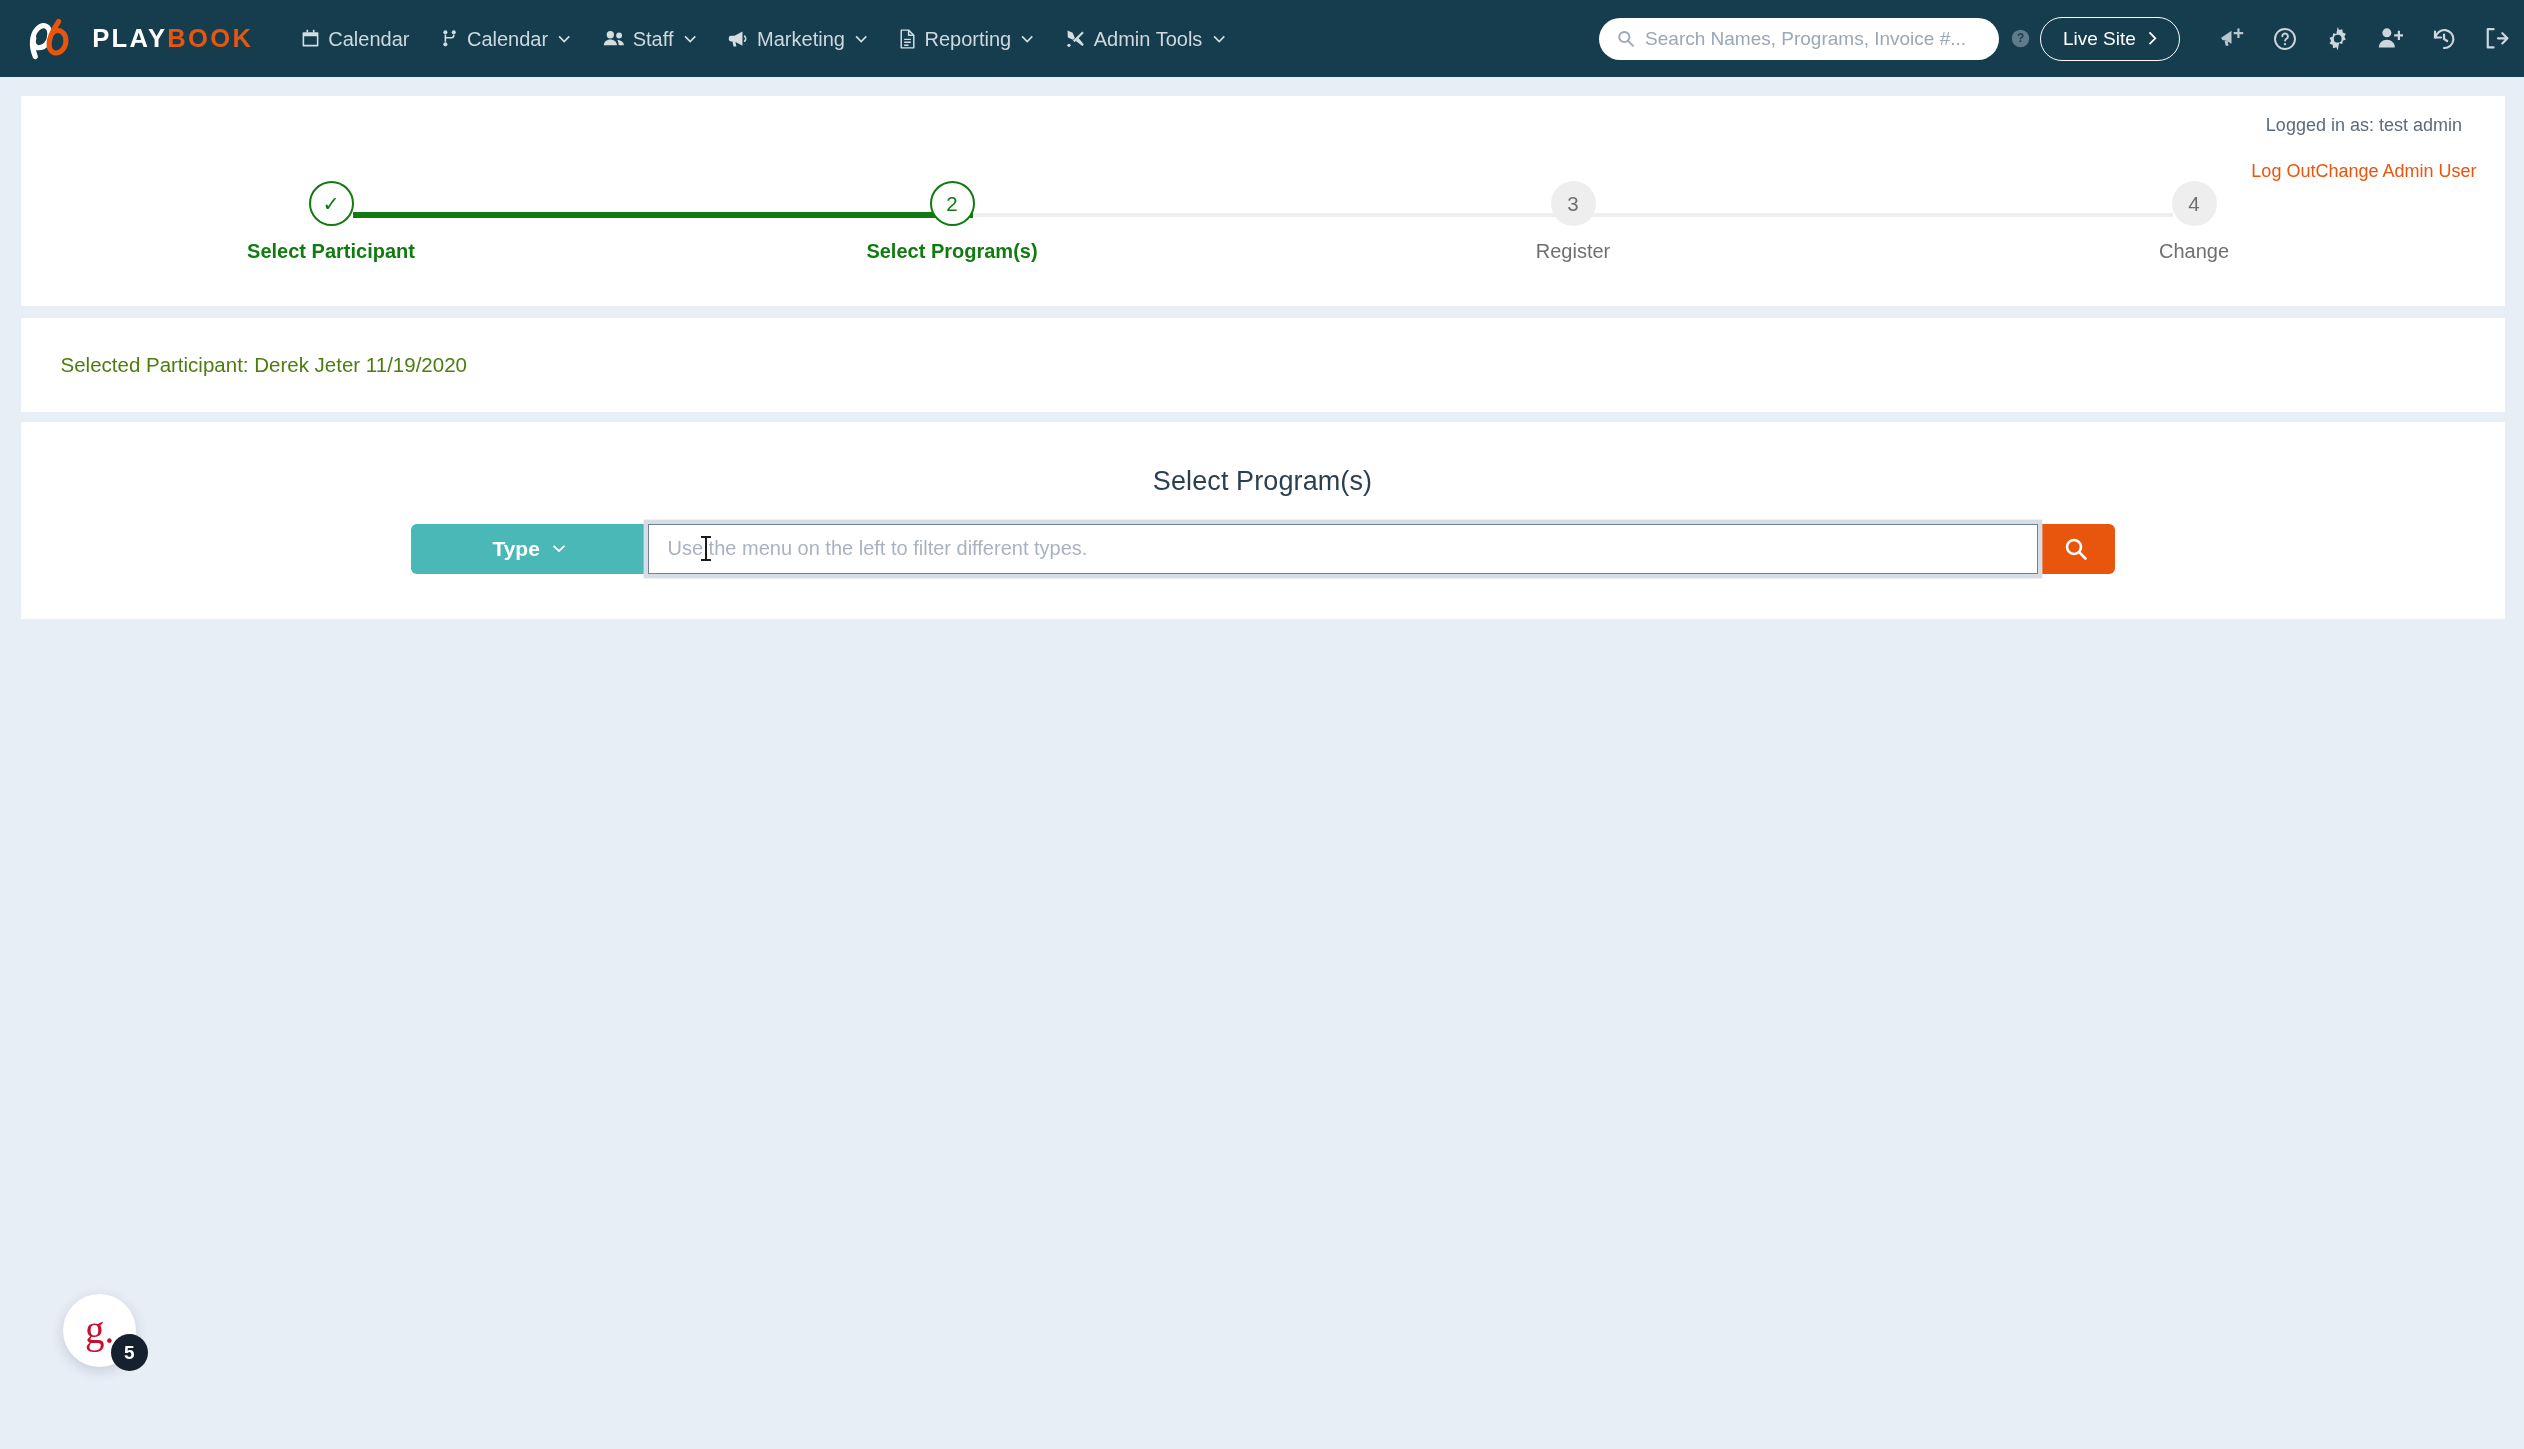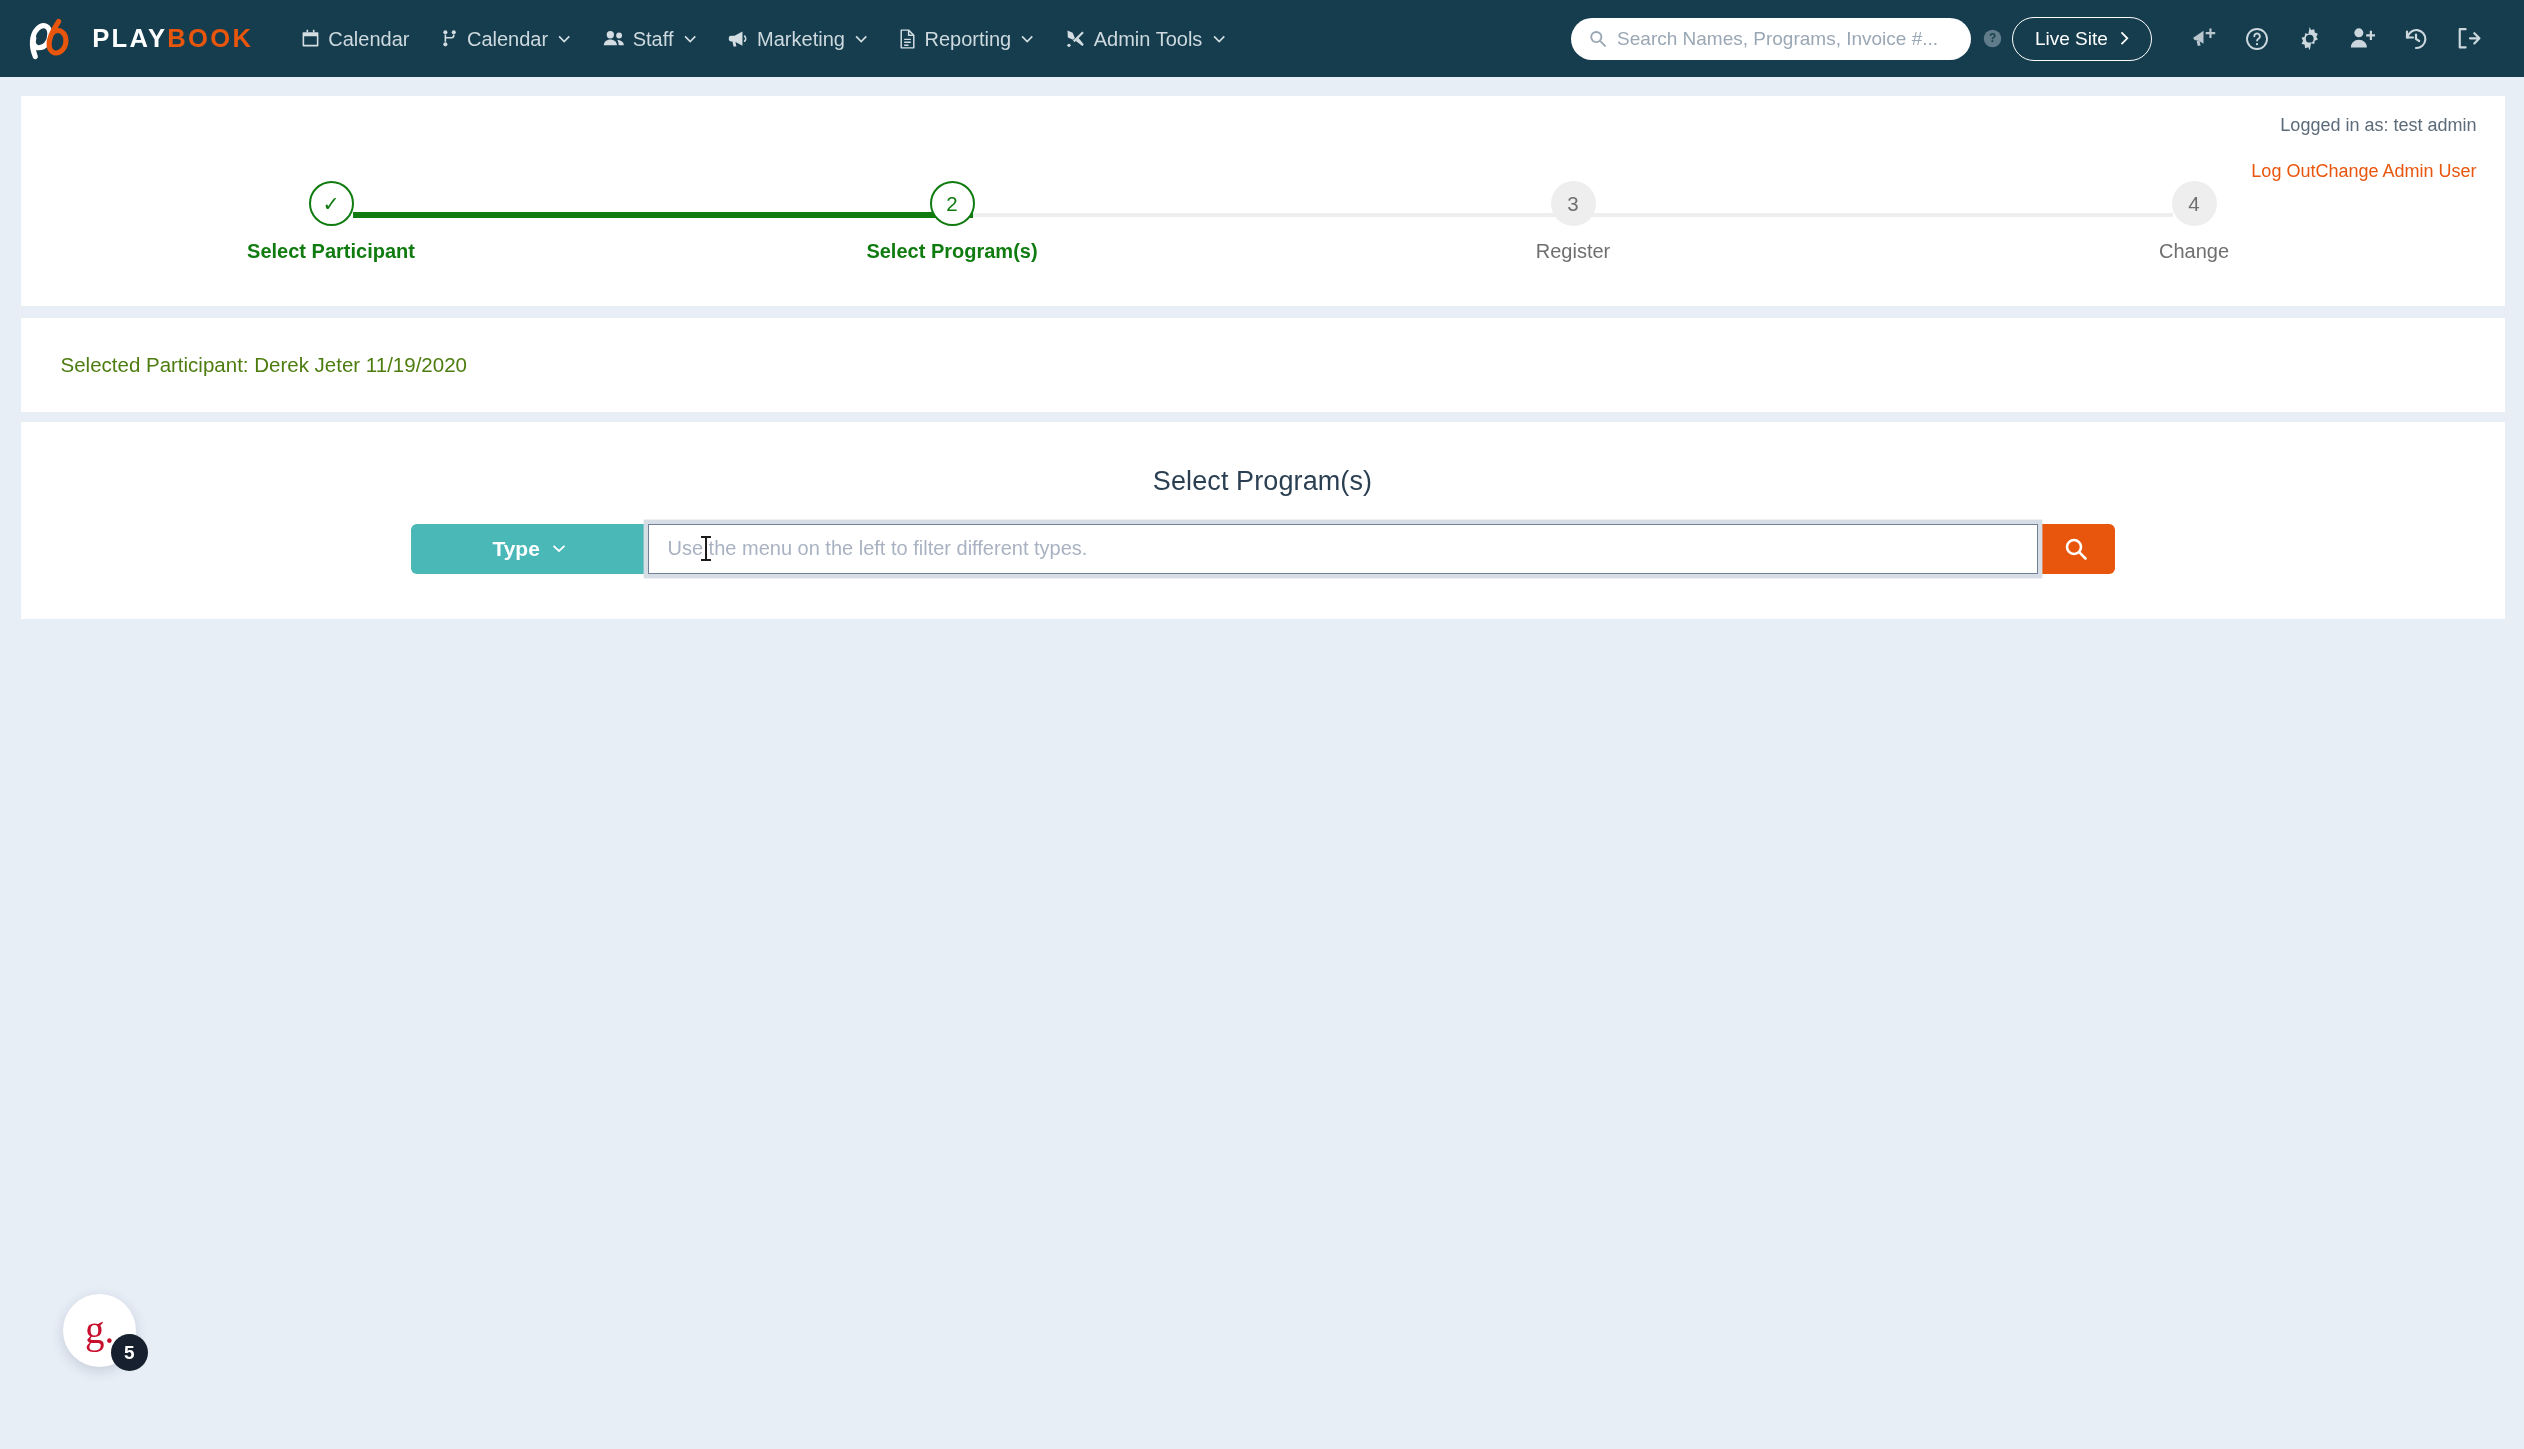--- a/index.html
+++ b/index.html
@@ -11,21 +11,21 @@
     font-family: "Liberation Sans", sans-serif;
     overflow: hidden;
   }
 
   
   .topnav {
     height: 77px;
     background: #153d4e;
     display: flex;
     align-items: center;
-    padding: 0 30px 0 25px;
+    padding: 0 2px 0 25px;
     position: relative;
   }
 
   .brand {
     display: flex;
     align-items: center;
     gap: 10.2px;
     margin-right: 32px;
     flex: 0 0 auto;
   }
@@ -122,21 +122,21 @@
     position: relative;
   }
   .card-stepper { margin-top: 19px; height: 210px; }
   .card-participant { margin-top: 11.7px; height: 94px; }
   .card-programs { margin-top: 10.2px; height: 197px; }
 
   .loggedin {
     position: absolute;
     top: 16px;
     right: 28px;
-    text-align: right;
+    text-align: center;
     line-height: 1.45;
   }
   .loggedin .l1 { font-size: 18px; color: #5c6b7a; }
   .loggedin .l2 { font-size: 18px; color: #e8550d; cursor: pointer; margin-top: 20px; }
   .loggedin .l2 span { cursor: pointer; }
 
   
   .stepper {
     position: absolute;
     left: 0; right: 0;

